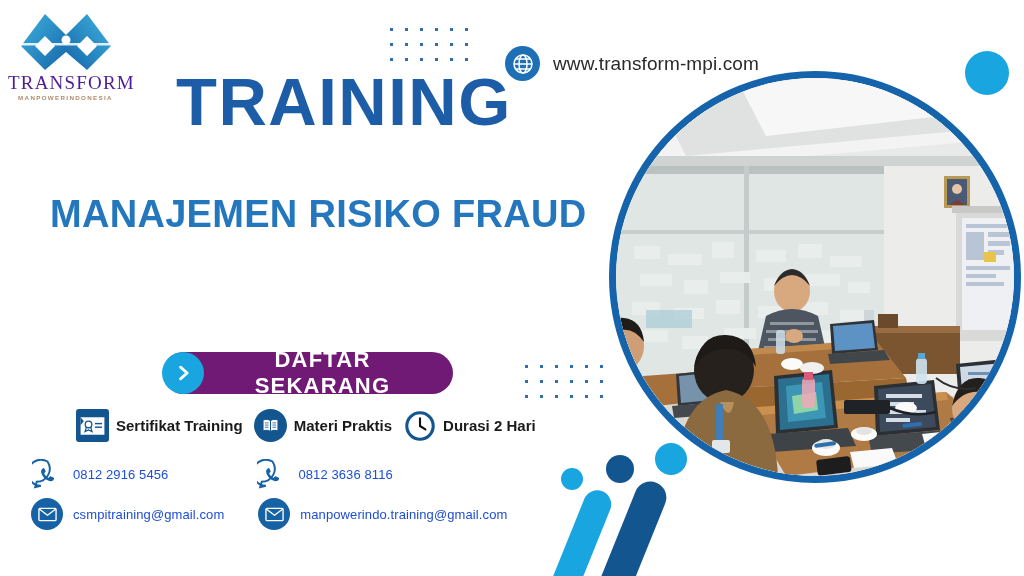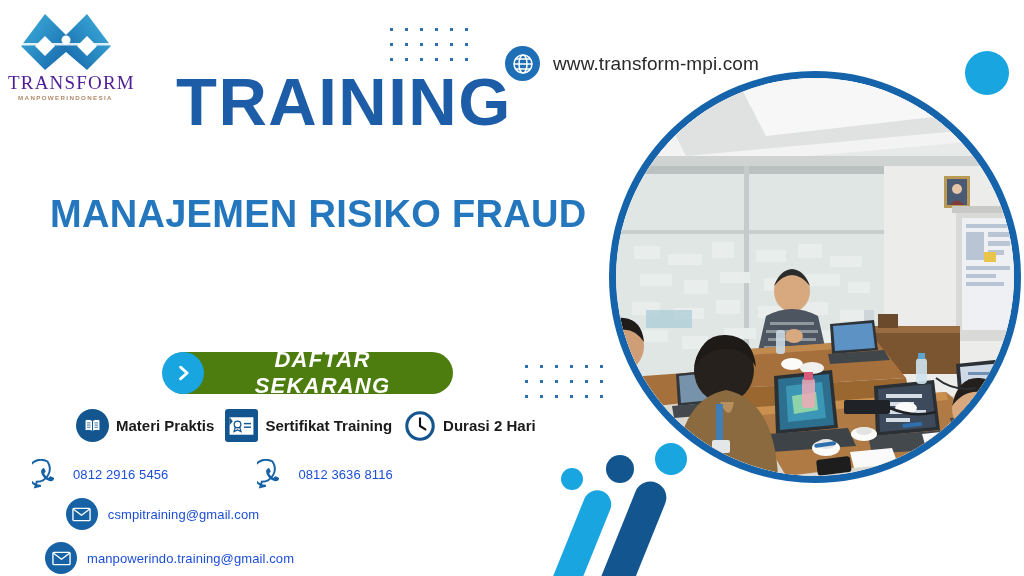--- a/index.html
+++ b/index.html
@@ -63,22 +63,22 @@
     flex:0 0 auto;
   }
   .website-text {
     font-size:19px; color:#2a2a2a; letter-spacing:0.1px;
   }
 
   
   .cta {
     position:absolute; left:163px; top:352px;
     width:290px; height:42px;
-    background:#4d7c0f; border-radius:21px;
-    display:flex; align-items:center;font-style:italic;
+    background:#701a75; border-radius:21px;
+    display:flex; align-items:center;
   }
   .cta-chev {
     width:42px; height:42px; border-radius:50%;
     background:#18a5e0; flex:0 0 auto;
     display:flex; align-items:center; justify-content:center;
     margin-left:-1px;
   }
   .cta-label {
     flex:1; text-align:center; color:#ffffff;
     font-size:22px; font-weight:700; letter-spacing:1.2px;
@@ -101,21 +101,21 @@
   .feat-label {
     font-size:15px; font-weight:700; color:#1a1a1a;
     white-space:nowrap;
   }
 
   
   .contact-row {
     position:absolute; display:flex; align-items:center;
   }
   .row-phones { left:31px; top:458px; gap:18px; }
-  .row-emails { left:31px; top:498px; gap:12px;flex-direction:column; }
+  .row-emails { left:31px; top:498px; gap:20px; }
   .contact { display:flex; align-items:center; gap:10px; }
   .contact.pad2 { margin-left:70px; }
   .contact.pad2e { margin-left:14px; }
   .c-icon {
     width:32px; height:32px; border-radius:50%;
     background:#ffffff; flex:0 0 auto;
     display:flex; align-items:center; justify-content:center;
   }
   .c-icon.filled { background:#1662a5; }
   .c-text {
@@ -266,47 +266,47 @@
       <svg width="20" height="20" viewBox="0 0 24 24" fill="none" stroke="#ffffff" stroke-width="3.4" stroke-linecap="round" stroke-linejoin="round">
         <polyline points="9,5 17,12 9,19"></polyline>
       </svg>
     </span>
     <span class="cta-label">DAFTAR  SEKARANG</span>
   </div>
 
   <div class="features">
 
     <div class="feature">
+      <span class="feat-icon square">
+        <svg width="27" height="22" viewBox="0 0 34 26" fill="none">
+          <path d="M2 2 H32 V24 H2 Z" fill="#ffffff"></path>
+          <path d="M2 2 L6 7 L2 12" fill="#13558f"></path>
+          <circle cx="12" cy="11" r="4.2" fill="none" stroke="#13558f" stroke-width="1.6"></circle>
+          <path d="M9.4 14 L7.6 20 L12 18 L16.4 20 L14.6 14" fill="none" stroke="#13558f" stroke-width="1.5"></path>
+          <line x1="20" y1="10" x2="29" y2="10" stroke="#13558f" stroke-width="1.8"></line>
+          <line x1="20" y1="14.5" x2="29" y2="14.5" stroke="#13558f" stroke-width="1.8"></line>
+        </svg>
+      </span>
+      <span class="feat-label">Sertifikat Training</span>
+    </div>
+
+    <div class="feature">
       <span class="feat-icon circ">
         <svg width="21" height="21" viewBox="0 0 24 24" fill="none" stroke="#ffffff" stroke-width="1.6">
           <path d="M12 6.5 C10 4.8 6.5 4.8 3.5 5.6 L3.5 18 C6.5 17.2 10 17.2 12 18.9 C14 17.2 17.5 17.2 20.5 18 L20.5 5.6 C17.5 4.8 14 4.8 12 6.5 Z" fill="#ffffff" stroke="#13558f" stroke-width="1.1"></path>
           <line x1="12" y1="6.5" x2="12" y2="18.9" stroke="#13558f" stroke-width="1.2"></line>
           <line x1="5.6" y1="9" x2="9.8" y2="9" stroke="#13558f" stroke-width="0.9"></line>
           <line x1="5.6" y1="11.5" x2="9.8" y2="11.5" stroke="#13558f" stroke-width="0.9"></line>
           <line x1="5.6" y1="14" x2="9.8" y2="14" stroke="#13558f" stroke-width="0.9"></line>
           <line x1="14.2" y1="9" x2="18.4" y2="9" stroke="#13558f" stroke-width="0.9"></line>
           <line x1="14.2" y1="11.5" x2="18.4" y2="11.5" stroke="#13558f" stroke-width="0.9"></line>
           <line x1="14.2" y1="14" x2="18.4" y2="14" stroke="#13558f" stroke-width="0.9"></line>
         </svg>
       </span>
       <span class="feat-label">Materi Praktis</span>
-    </div>
-
-    <div class="feature">
-      <span class="feat-icon square">
-        <svg width="27" height="22" viewBox="0 0 34 26" fill="none">
-          <path d="M2 2 H32 V24 H2 Z" fill="#ffffff"></path>
-          <path d="M2 2 L6 7 L2 12" fill="#13558f"></path>
-          <circle cx="12" cy="11" r="4.2" fill="none" stroke="#13558f" stroke-width="1.6"></circle>
-          <path d="M9.4 14 L7.6 20 L12 18 L16.4 20 L14.6 14" fill="none" stroke="#13558f" stroke-width="1.5"></path>
-          <line x1="20" y1="10" x2="29" y2="10" stroke="#13558f" stroke-width="1.8"></line>
-          <line x1="20" y1="14.5" x2="29" y2="14.5" stroke="#13558f" stroke-width="1.8"></line>
-        </svg>
-      </span>
-      <span class="feat-label">Sertifikat Training</span>
     </div>
 
     <div class="feature">
       <span class="feat-icon ring">
         <svg width="32" height="32" viewBox="0 0 32 32" fill="none">
           <circle cx="16" cy="16" r="13.2" fill="#ffffff" stroke="#13558f" stroke-width="3.1"></circle>
           <line x1="16" y1="16" x2="16" y2="8.4" stroke="#111111" stroke-width="2.1" stroke-linecap="round"></line>
           <line x1="16" y1="16" x2="21.4" y2="19.4" stroke="#111111" stroke-width="2.1" stroke-linecap="round"></line>
         </svg>
       </span>

